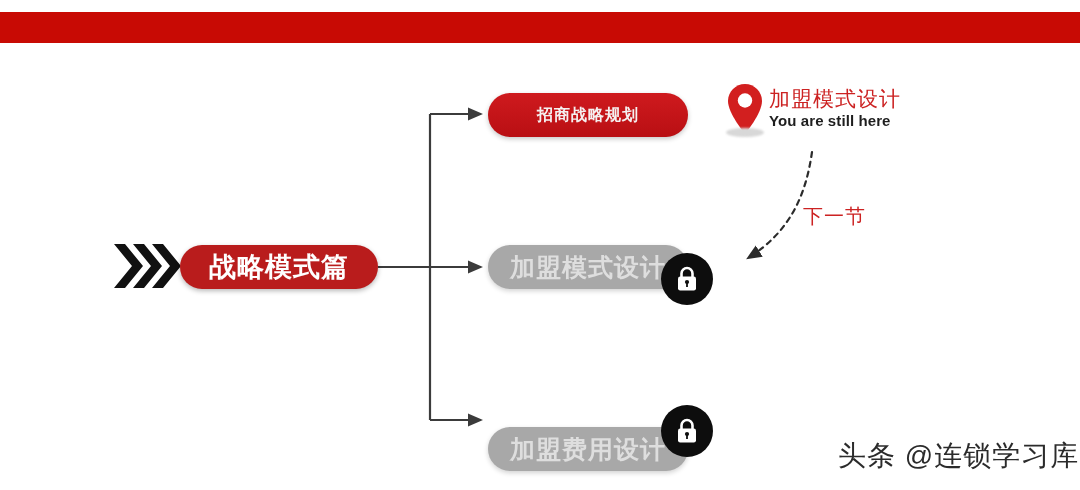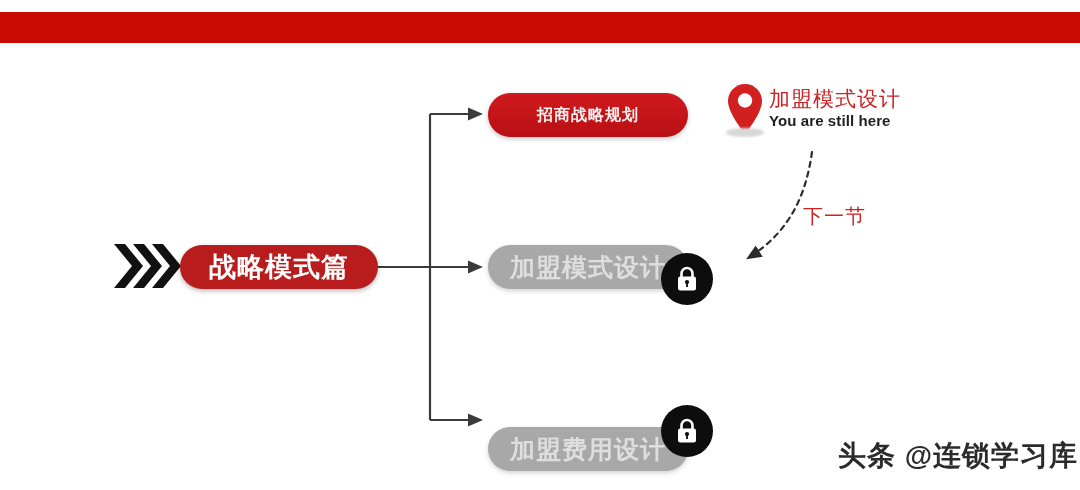--- a/index.html
+++ b/index.html
@@ -160,21 +160,21 @@
     color: #cc2222;
     letter-spacing: 1px;
   }
 
   
   .watermark {
     position: absolute;
     left: 838px;
     top: 437px;
     font-size: 28px;
-    font-weight: bold;
+    font-weight: normal;
     color: #2b2b2b;
     letter-spacing: 1px;
     text-shadow: 1px 1px 0 rgba(255,255,255,0.85);
     white-space: nowrap;
   }
 </style>
 </head>
 <body>
 
 <div id="slide">

